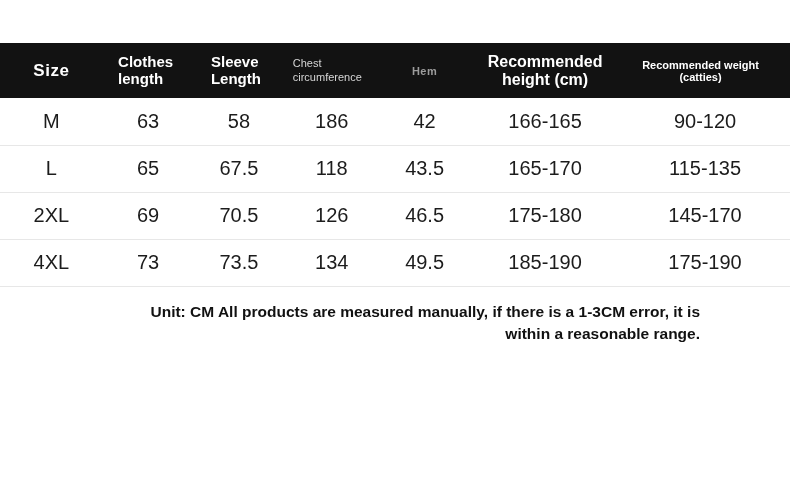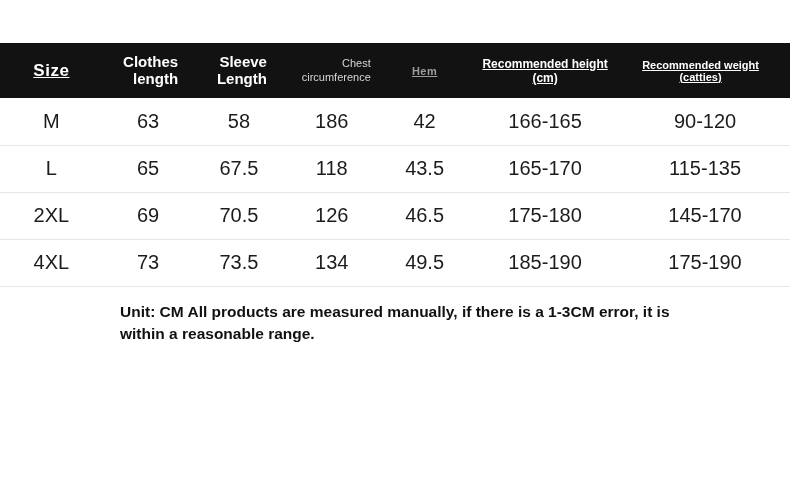--- a/index.html
+++ b/index.html
@@ -26,34 +26,33 @@
   col.c-height { width: 19%; }
   col.c-weight { width: 21.5%; }
 
   thead tr { background: #121212; height: 55px; }
   th {
     color: #ffffff;
     font-weight: 700;
     text-align: center;
     vertical-align: middle;
     padding: 0;
-    text-decoration: underline;
   }
   th .stack {
     display: inline-block;
-    text-align: right;
+    text-align: left;
     line-height: 1.15;
   }
   th.h-size   { font-size: 17px; letter-spacing: 0.5px; }
   th.h-cloth  .stack { font-size: 15px; font-weight: 800; max-width: 60px; }
   th.h-sleeve .stack { font-size: 15px; font-weight: 700; max-width: 56px; }
   th.h-chest  { font-weight: 400; }
   th.h-chest  .stack { font-size: 11px; color: #d6d6d6; max-width: 78px; line-height: 1.3; }
   th.h-hem    { font-size: 11px; color: #9c9c9c; letter-spacing: 0.5px; }
-  th.h-height { font-size: 12px; margin-top: 36px; }
+  th.h-height { font-size: 16px; margin-top: 36px; }
   th.h-weight { font-size: 11px; padding-right: 9px; }
 
   tbody tr { height: 47px; border-bottom: 1px solid #e7e7e7; }
   td {
     text-align: center;
     vertical-align: middle;
     font-size: 20px;
     color: #1c1c1c;
     padding: 0;
   }
@@ -61,21 +60,21 @@
 
   .footnote {
     margin-top: 14px;
     padding-left: 120px;
     width: 706px;
     font-size: 15.5px;
     font-weight: 700;
     color: #111111;
     line-height: 1.45;
   }
-  .footnote .inner { display: block; max-width: 580px; }
+  .footnote .inner { display: block; max-width: 580px; text-align: right; }
 </style>
 </head>
 <body>
 
 <div class="sheet">
   <div class="top-space"></div>
 
   <table class="size-chart">
     <colgroup>
       <col class="c-size">

